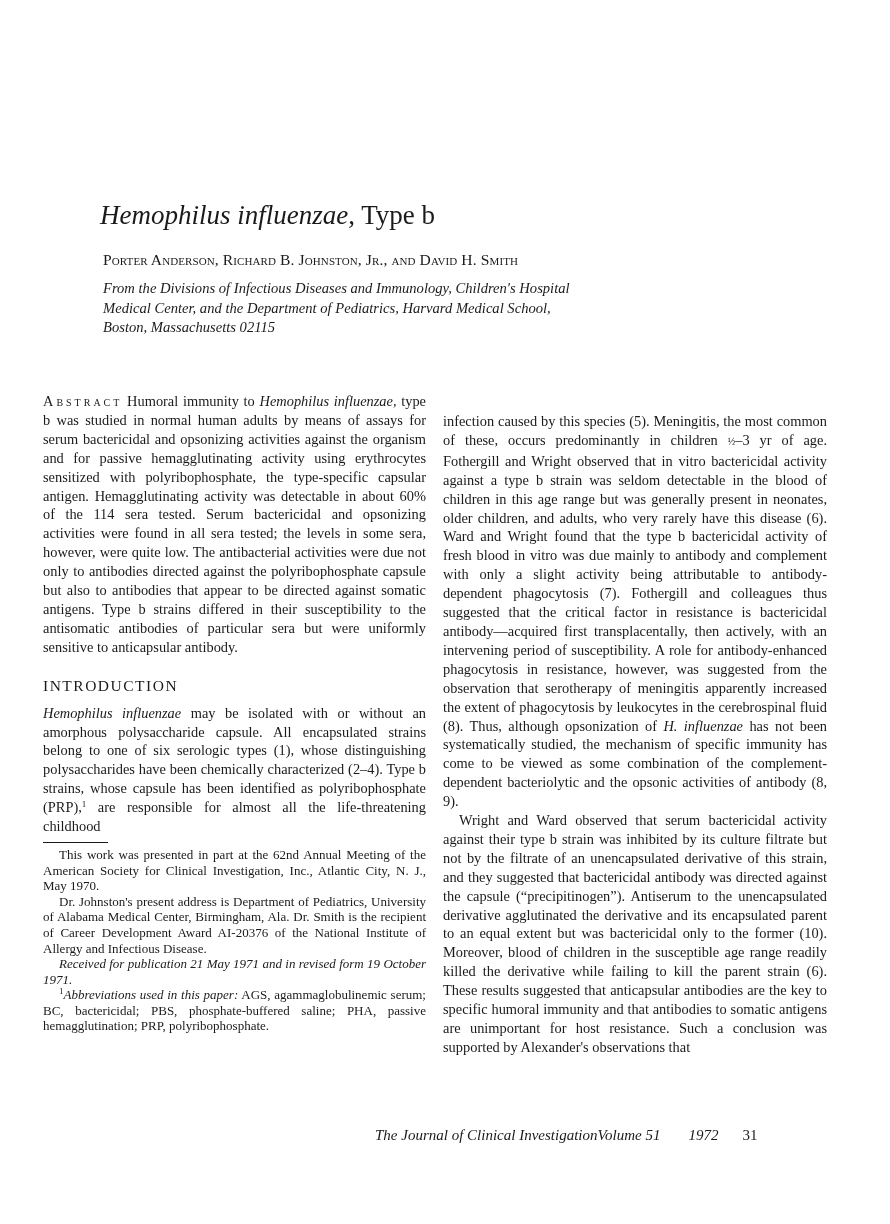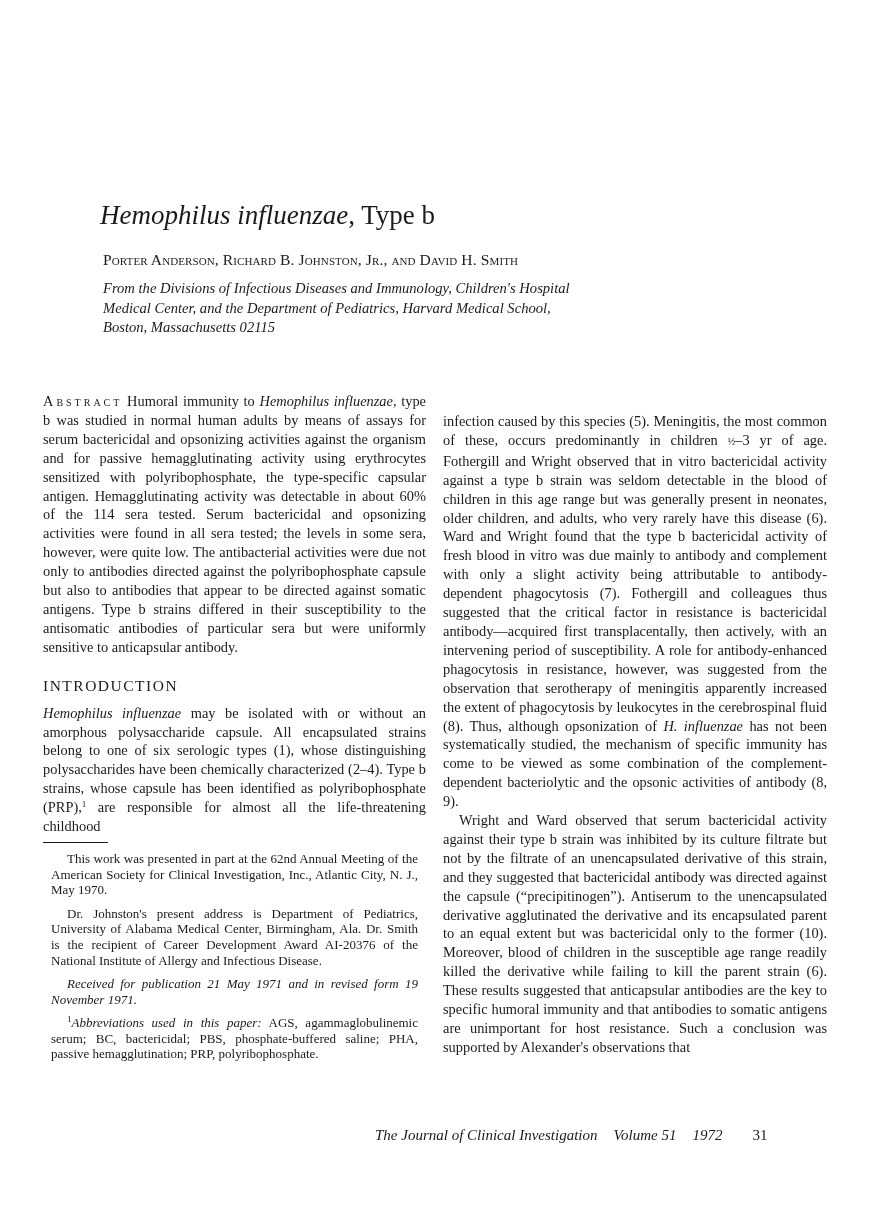--- a/index.html
+++ b/index.html
@@ -30,31 +30,31 @@
   .col p { margin: 0; }
   .abstract-label { font-variant: small-caps; letter-spacing: 3px; }
   .it { font-style: italic; }
   .section-heading {
     text-align: left; font-size: 15.5px; letter-spacing: 1.5px;
     margin: 20px 0 8px 0; font-weight: normal;
   }
   .indent { text-indent: 16px; }
   .fn-rule { width: 65px; border-top: 1px solid #1a1a1a; margin: 6px 0 4px 0; }
   .footnotes { font-size: 13px; line-height: 15.6px; }
-  .footnotes p { margin: 8px; text-indent: 16px; text-align: justify; }
+  .footnotes p { margin: 0; text-indent: 16px; text-align: justify; }
   sup { font-size: 9px; line-height: 0; vertical-align: 5px; }
   .frac { font-size: 10px; }
   .footer {
     position: absolute; top: 1127px; left: 375px; width: 460px;
     font-size: 15px; font-style: italic; white-space: nowrap;
   }
   .footer span { display: inline-block; }
-  .footer .journal { margin-right: 16px; }
-  .footer .volume { margin-right: 16px; }
-  .footer .year { margin-right: 30px; }
+  .footer .journal { }
+  .footer .volume { margin-right: 28px; }
+  .footer .year { margin-right: 24px; }
   .footer .page { font-style: normal; }
 </style>
 </head>
 <body>
 
 <h1 class="title">
   <br>
   <span class="it">Hemophilus influenzae</span><span>, Type b</span>
 </h1>
 
@@ -71,21 +71,21 @@
 
   <p>
     <span class="it">Hemophilus influenzae</span><span> may be isolated with or without an amorphous polysaccharide capsule. All encapsulated strains belong to one of six serologic types (1), whose distinguishing polysaccharides have been chemically characterized (2–4). Type b strains, whose capsule has been identified as polyribophosphate (PRP),</span><sup>1</sup><span> are responsible for almost all the life-threatening childhood</span>
   </p>
 
   <div class="fn-rule"></div>
 
   <div class="footnotes">
     <p>This work was presented in part at the 62nd Annual Meeting of the American Society for Clinical Investigation, Inc., Atlantic City, N. J., May 1970.</p>
     <p>Dr. Johnston's present address is Department of Pediatrics, University of Alabama Medical Center, Birmingham, Ala. Dr. Smith is the recipient of Career Development Award AI-20376 of the National Institute of Allergy and Infectious Disease.</p>
-    <p class="it">Received for publication 21 May 1971 and in revised form 19 November 1971.</p>
+    <p class="it">Received for publication 21 May 1971 and in revised form 19 October 1971.</p>
     <p><sup>1</sup><span class="it">Abbreviations used in this paper:</span><span> AGS, agammaglobulinemic serum; BC, bactericidal; PBS, phosphate-buffered saline; PHA, passive hemagglutination; PRP, polyribophosphate.</span></p>
   </div>
 </div>
 
 <div class="col right">
   <p>
     <span>infection caused by this species (5). Meningitis, the most common of these, occurs predominantly in children </span><span class="frac">½</span><span>–3 yr of age. Fothergill and Wright observed that in vitro bactericidal activity against a type b strain was seldom detectable in the blood of children in this age range but was generally present in neonates, older children, and adults, who very rarely have this disease (6). Ward and Wright found that the type b bactericidal activity of fresh blood in vitro was due mainly to antibody and complement with only a slight activity being attributable to antibody-dependent phagocytosis (7). Fothergill and colleagues thus suggested that the critical factor in resistance is bactericidal antibody—acquired first transplacentally, then actively, with an intervening period of susceptibility. A role for antibody-enhanced phagocytosis in resistance, however, was suggested from the observation that serotherapy of meningitis apparently increased the extent of phagocytosis by leukocytes in the cerebrospinal fluid (8). Thus, although opsonization of </span><span class="it">H. influenzae</span><span> has not been systematically studied, the mechanism of specific immunity has come to be viewed as some combination of the complement-dependent bacteriolytic and the opsonic activities of antibody (8, 9).</span>
   </p>
   <p class="indent">Wright and Ward observed that serum bactericidal activity against their type b strain was inhibited by its culture filtrate but not by the filtrate of an unencapsulated derivative of this strain, and they suggested that bactericidal antibody was directed against the capsule (“precipitinogen”). Antiserum to the unencapsulated derivative agglutinated the derivative and its encapsulated parent to an equal extent but was bactericidal only to the former (10). Moreover, blood of children in the susceptible age range readily killed the derivative while failing to kill the parent strain (6). These results suggested that anticapsular antibodies are the key to specific humoral immunity and that antibodies to somatic antigens are unimportant for host resistance. Such a conclusion was supported by Alexander's observations that</p>
 </div>

